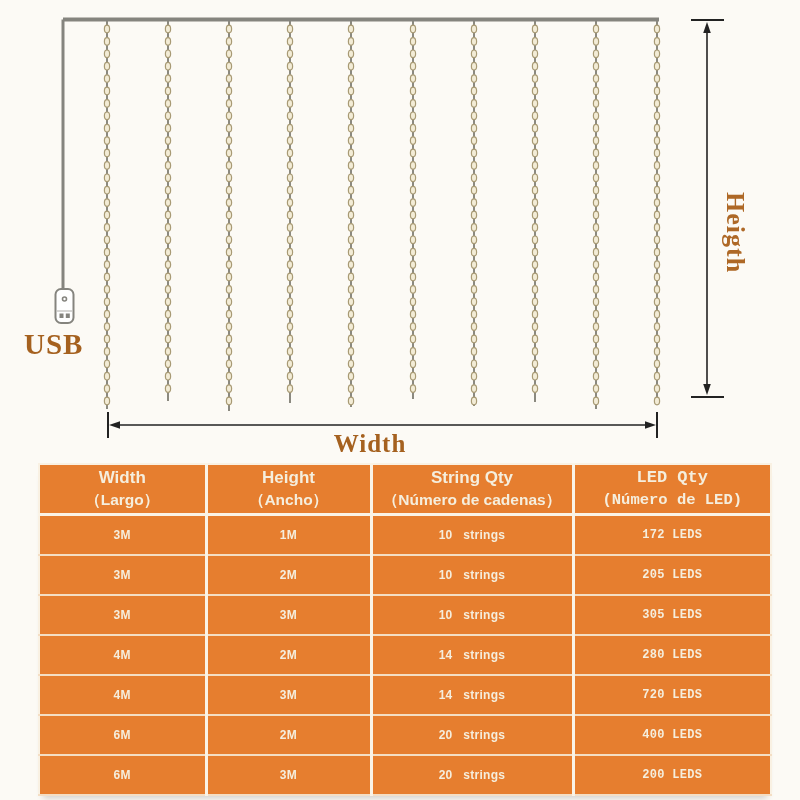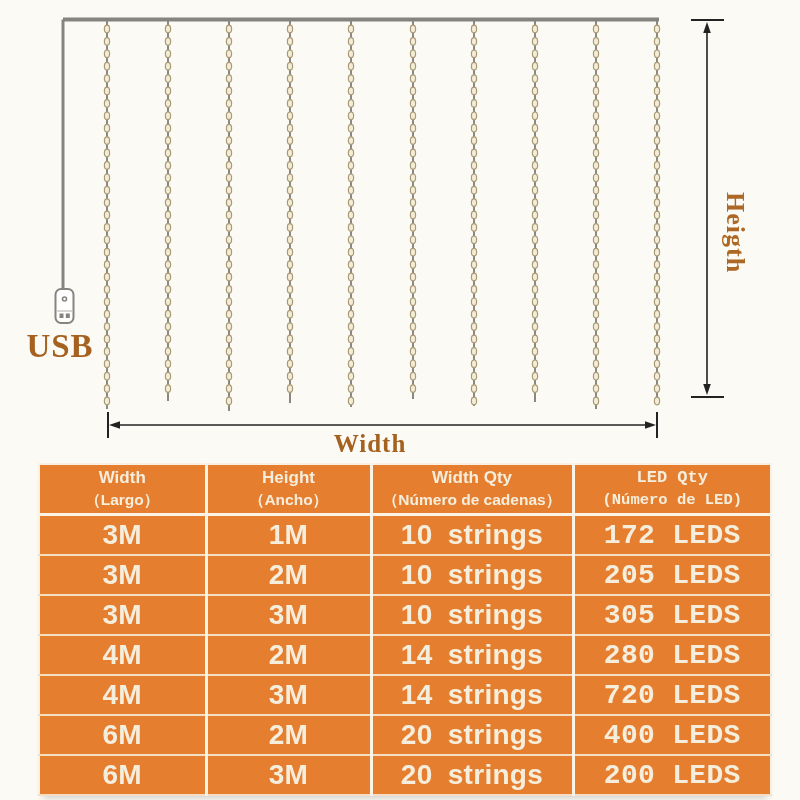--- a/index.html
+++ b/index.html
@@ -10,21 +10,21 @@
   }
   .stage { position:absolute; inset:0; }
   #diagram { position:absolute; left:0; top:0; }
 
   .lbl {
     position:absolute;
     font-family:"Liberation Serif", serif;
     color:#a5611f;
     user-select:none;
   }
-  .lbl-usb   { left:24px;  top:328px; width:72px;  text-align:center; font-size:33px; font-weight:600; letter-spacing:1px; }
+  .lbl-usb   { left:24px;  top:328px; width:72px;  text-align:left; font-size:29px; font-weight:600; letter-spacing:1px; }
   .lbl-width { left:300px; top:430px; width:140px; text-align:center; font-size:25px; font-weight:700; letter-spacing:1px; }
   .lbl-height{ left:720px; top:192px; font-size:26px; font-weight:600; letter-spacing:1px; writing-mode:vertical-rl; color:#ae6826; }
 
   table.spec {
     position:absolute; left:38px; top:463px; width:732px; height:322px;
     border-collapse:collapse; table-layout:fixed;
     box-shadow:0 7px 7px -5px rgba(0,0,0,0.18);
     border:2px solid #f9f1e3;
   }
   .spec th, .spec td {
@@ -32,21 +32,21 @@
     border-bottom:2px solid #f4dec4;
     text-align:center; vertical-align:middle;
     padding:0;
   }
   .spec th:last-child, .spec td:last-child { border-right:none;font-family:Liberation Mono, monospace; }
   .spec thead th {
     height:48px; font-size:17px; font-weight:700; line-height:1.35;
     border-bottom:3px solid #faf3e6;
   }
   .spec thead .sub { font-size:15.5px; font-weight:700; }
-  .spec tbody td { height:38px; font-size:28px; font-weight:700; letter-spacing:0.3px; }
+  .spec tbody td { height:38px; font-size:12px; font-weight:700; letter-spacing:0.3px; }
   .spec tbody td.qty { word-spacing:7px; }
 </style>
 </head>
 <body style="background: rgb(252, 250, 245);">
 
 <div class="stage">
 
   <svg id="diagram" width="800" height="460" viewBox="0 0 800 460">
       <line x1="63" y1="19.5" x2="659" y2="19.5" stroke="#85847e" stroke-width="4"></line>
       <line x1="63" y1="19.5" x2="63" y2="289" stroke="#85847e" stroke-width="3"></line>
@@ -398,21 +398,21 @@
       <tr>
         <th>
           <div>Width</div>
           <div class="sub">（Largo）</div>
         </th>
         <th>
           <div>Height</div>
           <div class="sub">（Ancho）</div>
         </th>
         <th>
-          <div>Width Qty</div>
+          <div>String Qty</div>
           <div class="sub">（Número de cadenas）</div>
         </th>
         <th>
           <div>LED Qty</div>
           <div class="sub">(Número de LED)</div>
         </th>
       </tr>
     </thead>
     <tbody id="spec-body">
         <tr>

